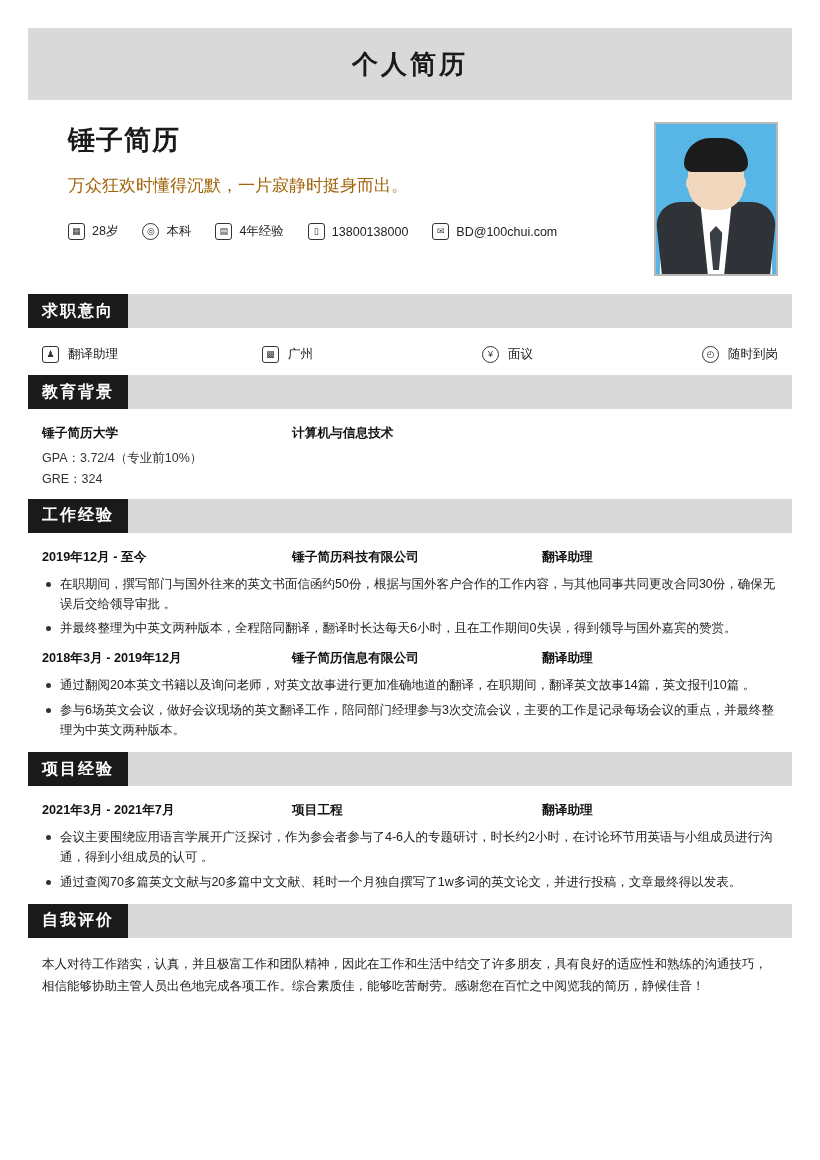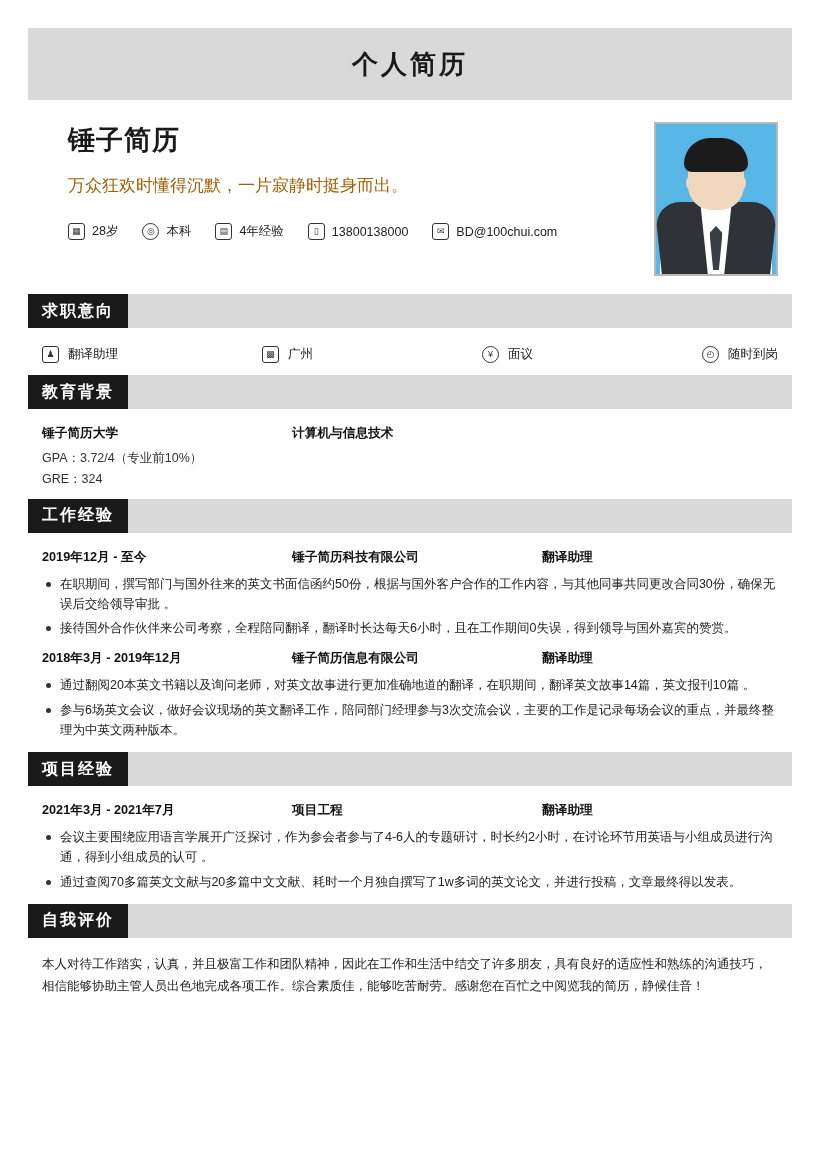--- a/index.html
+++ b/index.html
@@ -322,21 +322,21 @@
     <div class="section-tab">工作经验</div>
   </div>
   <div class="block">
     <div class="entry-head">
       <div class="eh-date">2019年12月 - 至今</div>
       <div class="eh-org">锤子简历科技有限公司</div>
       <div class="eh-role">翻译助理</div>
     </div>
     <ul class="bullets">
       <li>在职期间，撰写部门与国外往来的英文书面信函约50份，根据与国外客户合作的工作内容，与其他同事共同更改合同30份，确保无误后交给领导审批 。</li>
-      <li>接待国外合作伙伴来公司考察，全程陪同翻译，翻译时长达每天6小时，且在工作期间0失误，得到领导与国外嘉宾的赞赏。</li>
+      <li>并最终整理为中英文两种版本，全程陪同翻译，翻译时长达每天6小时，且在工作期间0失误，得到领导与国外嘉宾的赞赏。</li>
     </ul>
 
     <div class="entry-head">
       <div class="eh-date">2018年3月 - 2019年12月</div>
       <div class="eh-org">锤子简历信息有限公司</div>
       <div class="eh-role">翻译助理</div>
     </div>
     <ul class="bullets">
       <li>通过翻阅20本英文书籍以及询问老师，对英文故事进行更加准确地道的翻译，在职期间，翻译英文故事14篇，英文报刊10篇 。</li>
       <li>参与6场英文会议，做好会议现场的英文翻译工作，陪同部门经理参与3次交流会议，主要的工作是记录每场会议的重点，并最终整理为中英文两种版本。</li>

